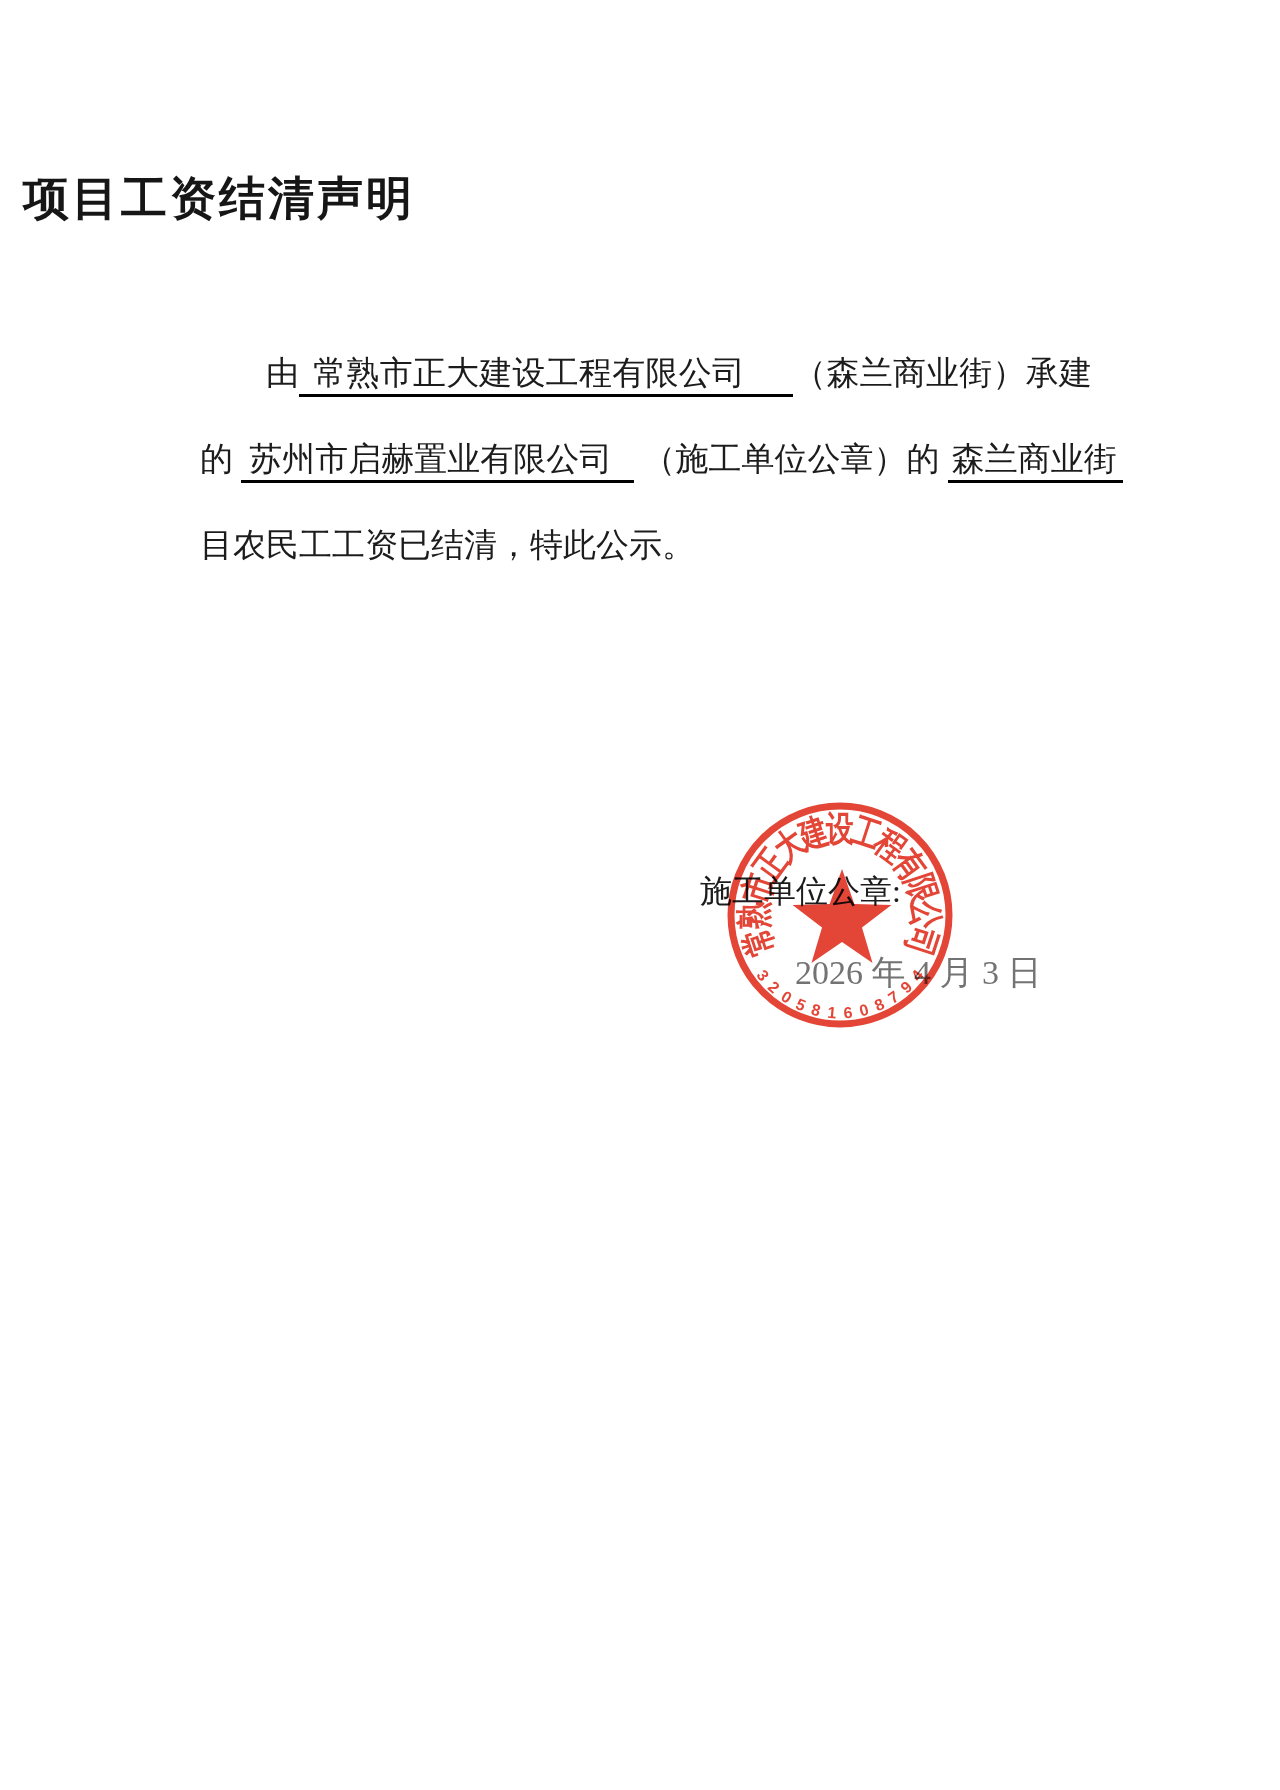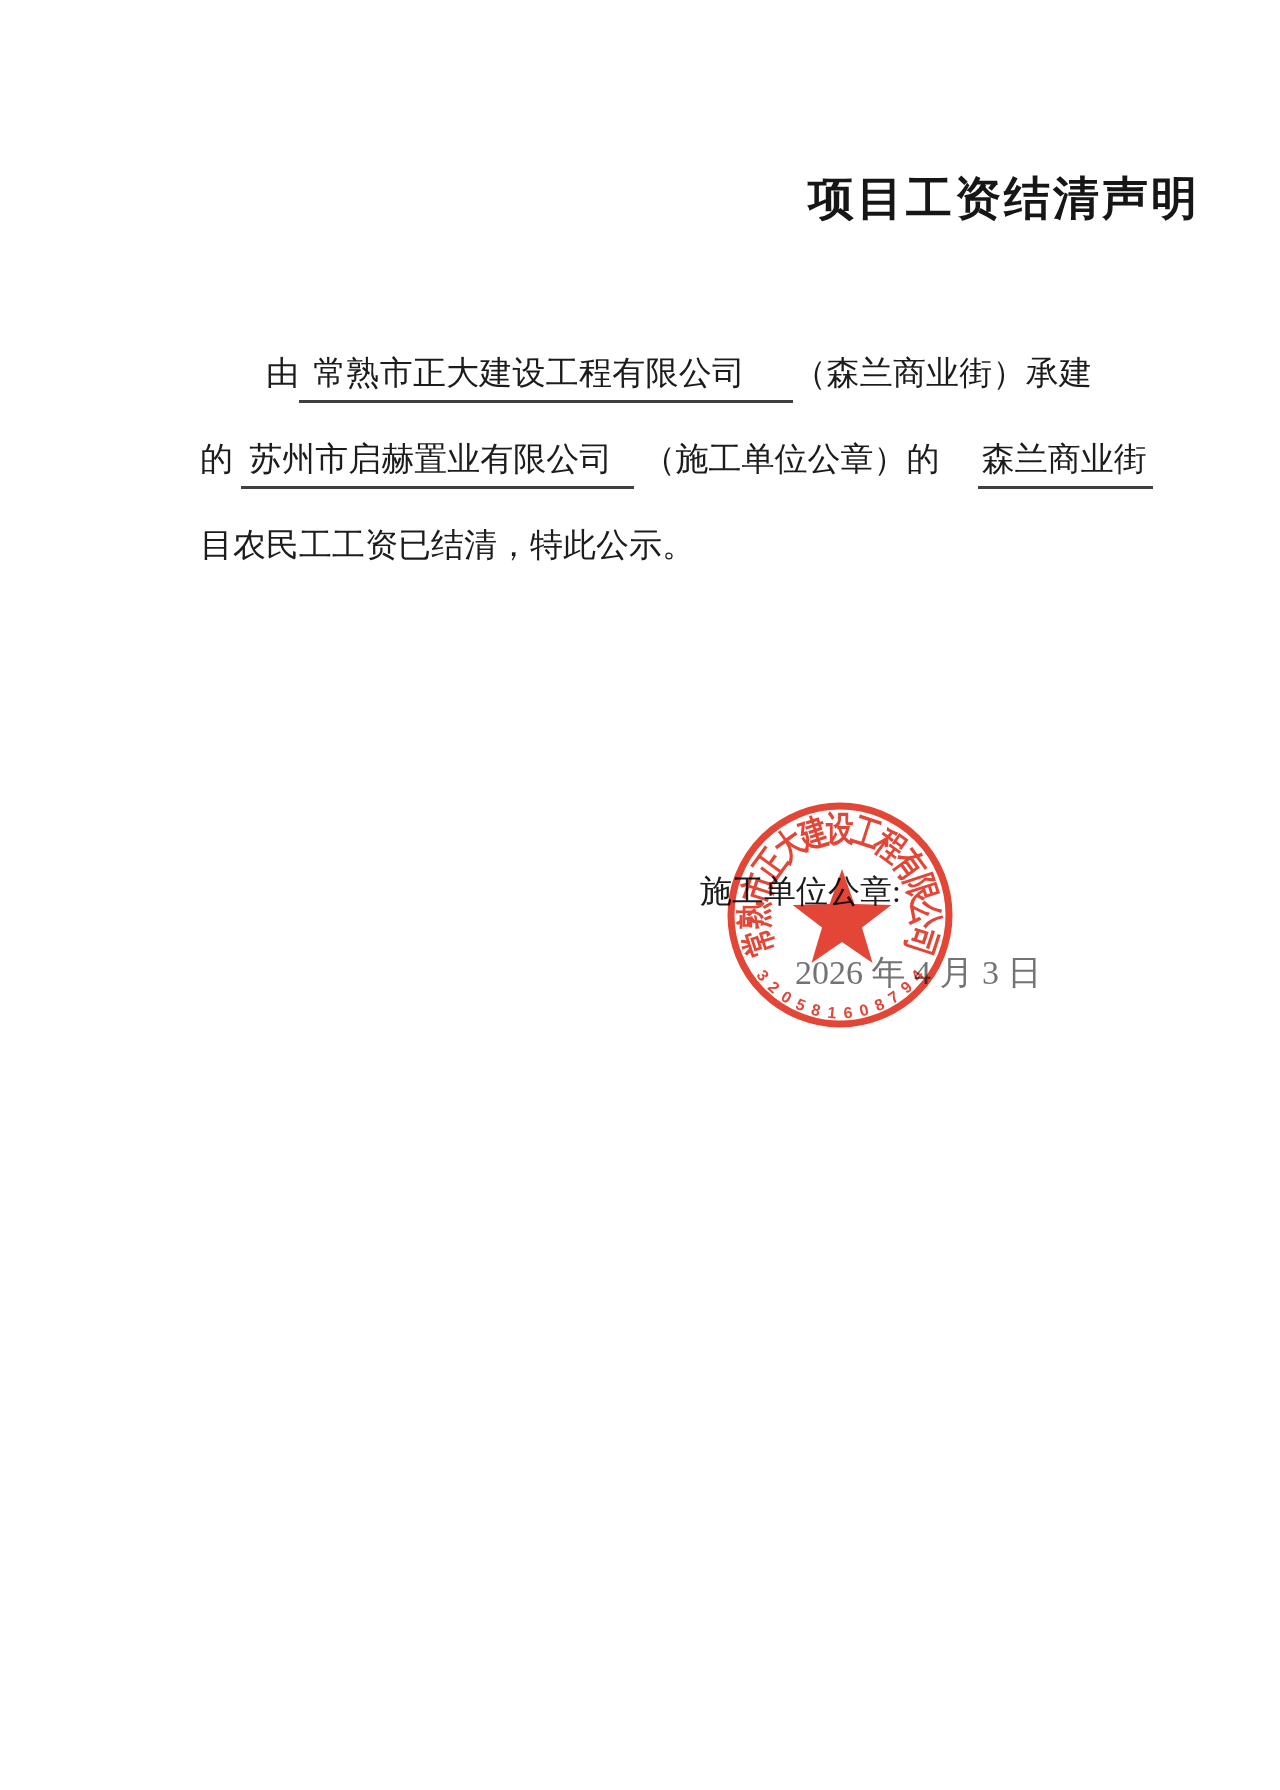--- a/index.html
+++ b/index.html
@@ -8,48 +8,49 @@
     width:1280px;height:1790px;
     background:#ffffff;
     margin:0 auto;
     overflow:hidden;
     font-family:"Liberation Serif","DejaVu Serif",serif;
     color:#1e1e1e;
   }
   .doc-title{
     position:absolute;
     left:0;top:168px;width:1200px;
-    text-align:right;
+    text-align:left;
     font-size:46px;
     font-weight:700;
     letter-spacing:3px;
     color:#161616;
+    padding-left:23px;
   }
   .paragraph{
     position:absolute;
     left:200px;top:350px;width:892px;
     font-size:33px;
     line-height:46px;
     color:#1c1c1c;
   }
   .line{
     white-space:nowrap;
     text-align:justify;
     text-align-last:justify;
     margin-bottom:40px;
   }
   .line.first{ text-indent:66px; }
   .line.last{ text-align-last:left;margin-top:40px; }
   .u{
-    border-bottom:3px solid #404040;
-    padding-bottom:9px;
+    border-bottom:3px solid #000000;
+    padding-bottom:3px;
   }
   .u.pad-a{ padding-left:14px; padding-right:48px; }
   .u.pad-b{ padding-left:8px;  padding-right:22px; }
-  .u.pad-c{ padding-left:4px;  padding-right:6px;margin-left:30px; }
+  .u.pad-c{ padding-left:4px;  padding-right:6px; }
   .u.pad-d{ padding-right:8px; }
   .seal-label{
     position:absolute;
     left:700px;top:870px;
     font-size:32px;
     color:#1c1c1c;
     white-space:nowrap;
   }
   .date-line{
     position:absolute;

